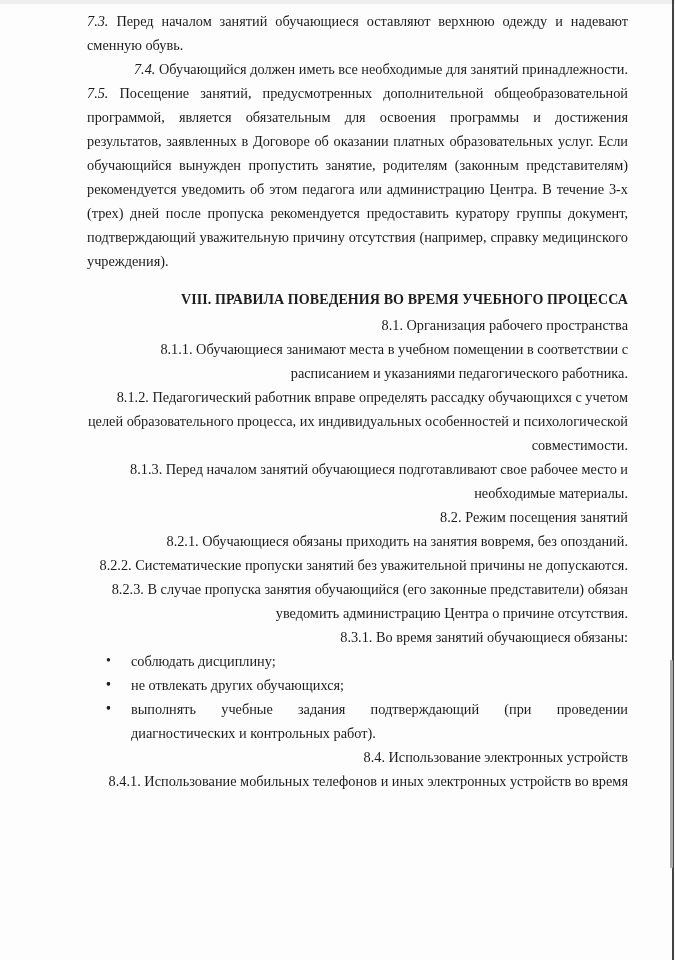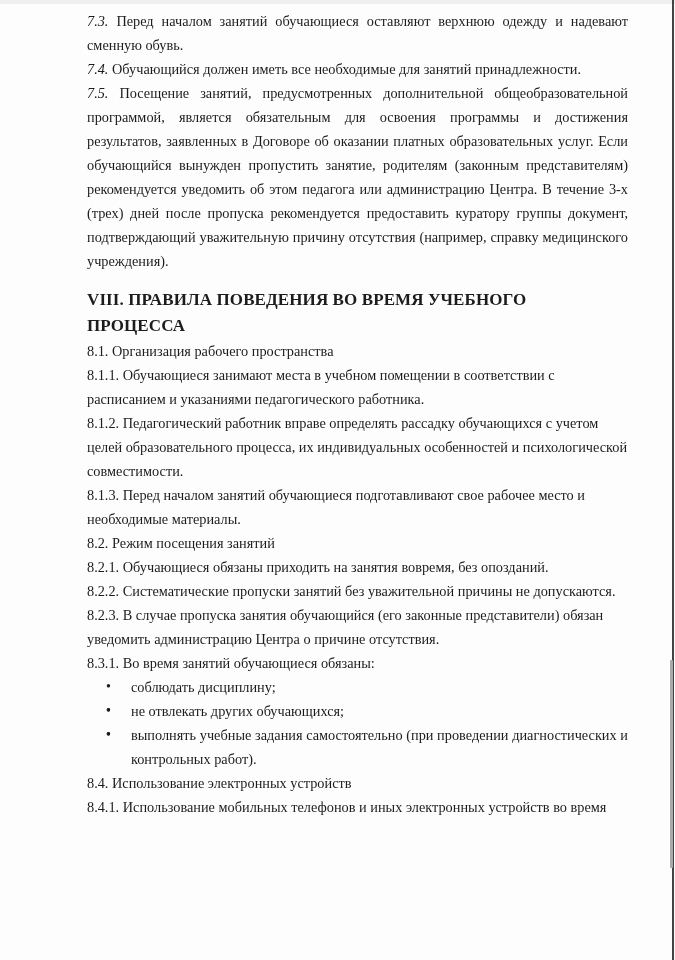--- a/index.html
+++ b/index.html
@@ -4,25 +4,25 @@
 <style>
   html, body { margin: 0; padding: 0; }
   body {
     width: 675px; height: 960px; overflow: hidden;
     background: #fdfdfd; position: relative;
     font-family: "Liberation Serif", "DejaVu Serif", serif;
     color: #1c1c1c;
   }
   .topband { position: absolute; left: 0; top: 0; width: 675px; height: 4px; background: #efefef; }
   .page { position: absolute; left: 87px; top: 9px; width: 541px; font-size: 14.3px; line-height: 24px; }
-  .p { margin: 0; }
+  .p { margin: 0; text-align: right; }
   .just { text-align: justify; text-align-last: left; }
   .num-it { font-style: italic; }
   .sub { }
-  .h { font-weight: bold; font-size: 17px; margin-top: 14px; line-height: 26px; letter-spacing: 0.1px; }
+  .h { font-weight: bold; font-size: 14px; margin-top: 14px; line-height: 26px; letter-spacing: 0.1px; }
   ul.bullets { list-style: none; margin: 0; padding: 0; }
   ul.bullets li { position: relative; padding-left: 44px; }
   ul.bullets li .dot { position: absolute; left: 19px; top: 0; font-size: 14px; }
   .edge-line { position: absolute; right: 1px; top: 0; width: 2px; height: 960px; background: #444; }
   .scroll-thumb { position: absolute; left: 670px; top: 660px; width: 3px; height: 208px; background: #a9a9a9; border-radius: 1px; }
 </style>
 </head>
 <body>
 
 <div class="topband"></div>
@@ -46,21 +46,21 @@
   <p class="p">8.2.1. Обучающиеся обязаны приходить на занятия вовремя, без опозданий.</p>
   <p class="p">8.2.2. Систематические пропуски занятий без уважительной причины не допускаются.</p>
   <p class="p">8.2.3. В случае пропуска занятия обучающийся (его законные представители) обязан уведомить администрацию Центра о причине отсутствия.</p>
 
   <p class="p">8.3.1. Во время занятий обучающиеся обязаны:</p>
   <ul class="bullets">
     <li><span class="dot">•</span><span>соблюдать дисциплину;</span></li>
     <li><span class="dot">•</span></li>
     <li><span class="dot">•</span><span>не отвлекать других обучающихся;</span></li>
     <li><span class="dot">•</span></li>
-    <li class="just"><span class="dot">•</span><span>выполнять учебные задания самостоятельно (при проведении диагностических и контрольных работ).</span></li>
+    <li class="just"><span class="dot">•</span><span>выполнять учебные задания подтверждающий (при проведении диагностических и контрольных работ).</span></li>
   </ul>
 
   <p class="p sub">8.4. Использование электронных устройств</p>
   <p class="p">8.4.1. Использование мобильных телефонов и иных электронных устройств во время</p>
 </div>
 
 <div class="edge-line"></div>
 <div class="scroll-thumb"></div>
 
 </body></html>

